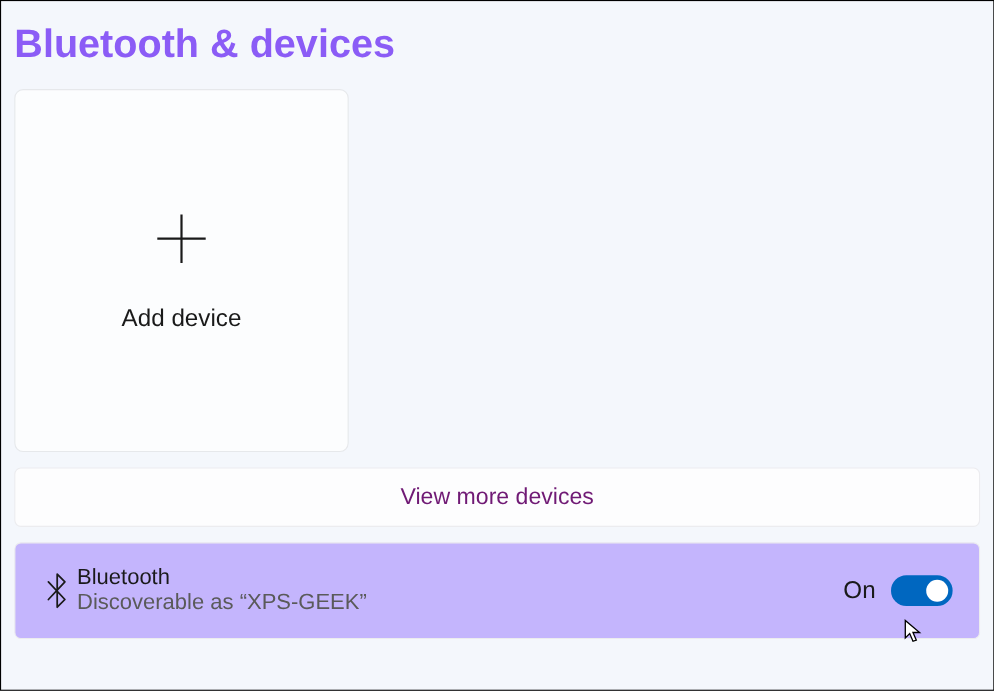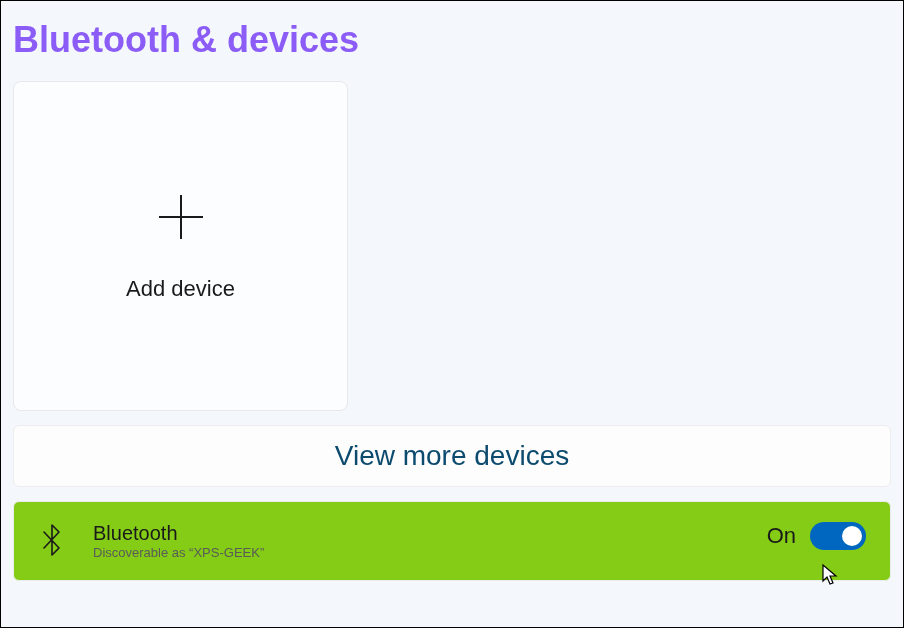--- a/index.html
+++ b/index.html
@@ -17,21 +17,21 @@
       position: relative;
     }
     .page-title {
       font-size: 36px;
       font-weight: 600;
       color: #8b5cf6;
       margin-bottom: 20px;
       margin-top: 6px;
     }
     .add-device-card {
-      width: 335px;
+      width: 304px;
       height: 330px;
       background: #fcfdfe;
       border: 1px solid #e6e8eb;
       border-radius: 8px;
       display: flex;
       flex-direction: column;
       align-items: center;
       justify-content: center;
       cursor: pointer;
       margin-bottom: 14px;
@@ -52,53 +52,53 @@
       width: 100%;
       background: #fdfdfe;
       border: 1px solid #ececef;
       border-radius: 6px;
       padding: 14px;
       text-align: center;
       cursor: pointer;
       margin-bottom: 14px;
     }
     .view-more-link {
-      color: #0c4a6e;
-      font-size: 28px;
+      color: #701a75;
+      font-size: 21px;
       font-weight: 400;
     }
     .bluetooth-row {
       width: 100%;
-      background: #84cc16;
+      background: #c4b5fd;
       border: 1px solid #ececef;
       border-radius: 6px;
       padding: 20px 24px;
       display: flex;
-      align-items: flex-start;
-      gap: 27px;
+      align-items: center;
+      gap: 4px;
     }
     .bt-icon {
       width: 28px;
       height: 36px;
       display: flex;
       align-items: center;
       justify-content: center;
     }
     .bt-text {
       flex: 1;
       display: flex;
       flex-direction: column;
     }
     .bt-title {
       font-size: 20px;
       color: #1a1a1a;
       font-weight: 400;
     }
     .bt-subtitle {
-      font-size: 13px;
+      font-size: 20px;
       color: #5a5a5a;
       font-weight: 400;
     }
     .toggle-group {
       display: flex;
       align-items: center;
       gap: 14px;
     }
     .toggle-label {
       font-size: 22px;

